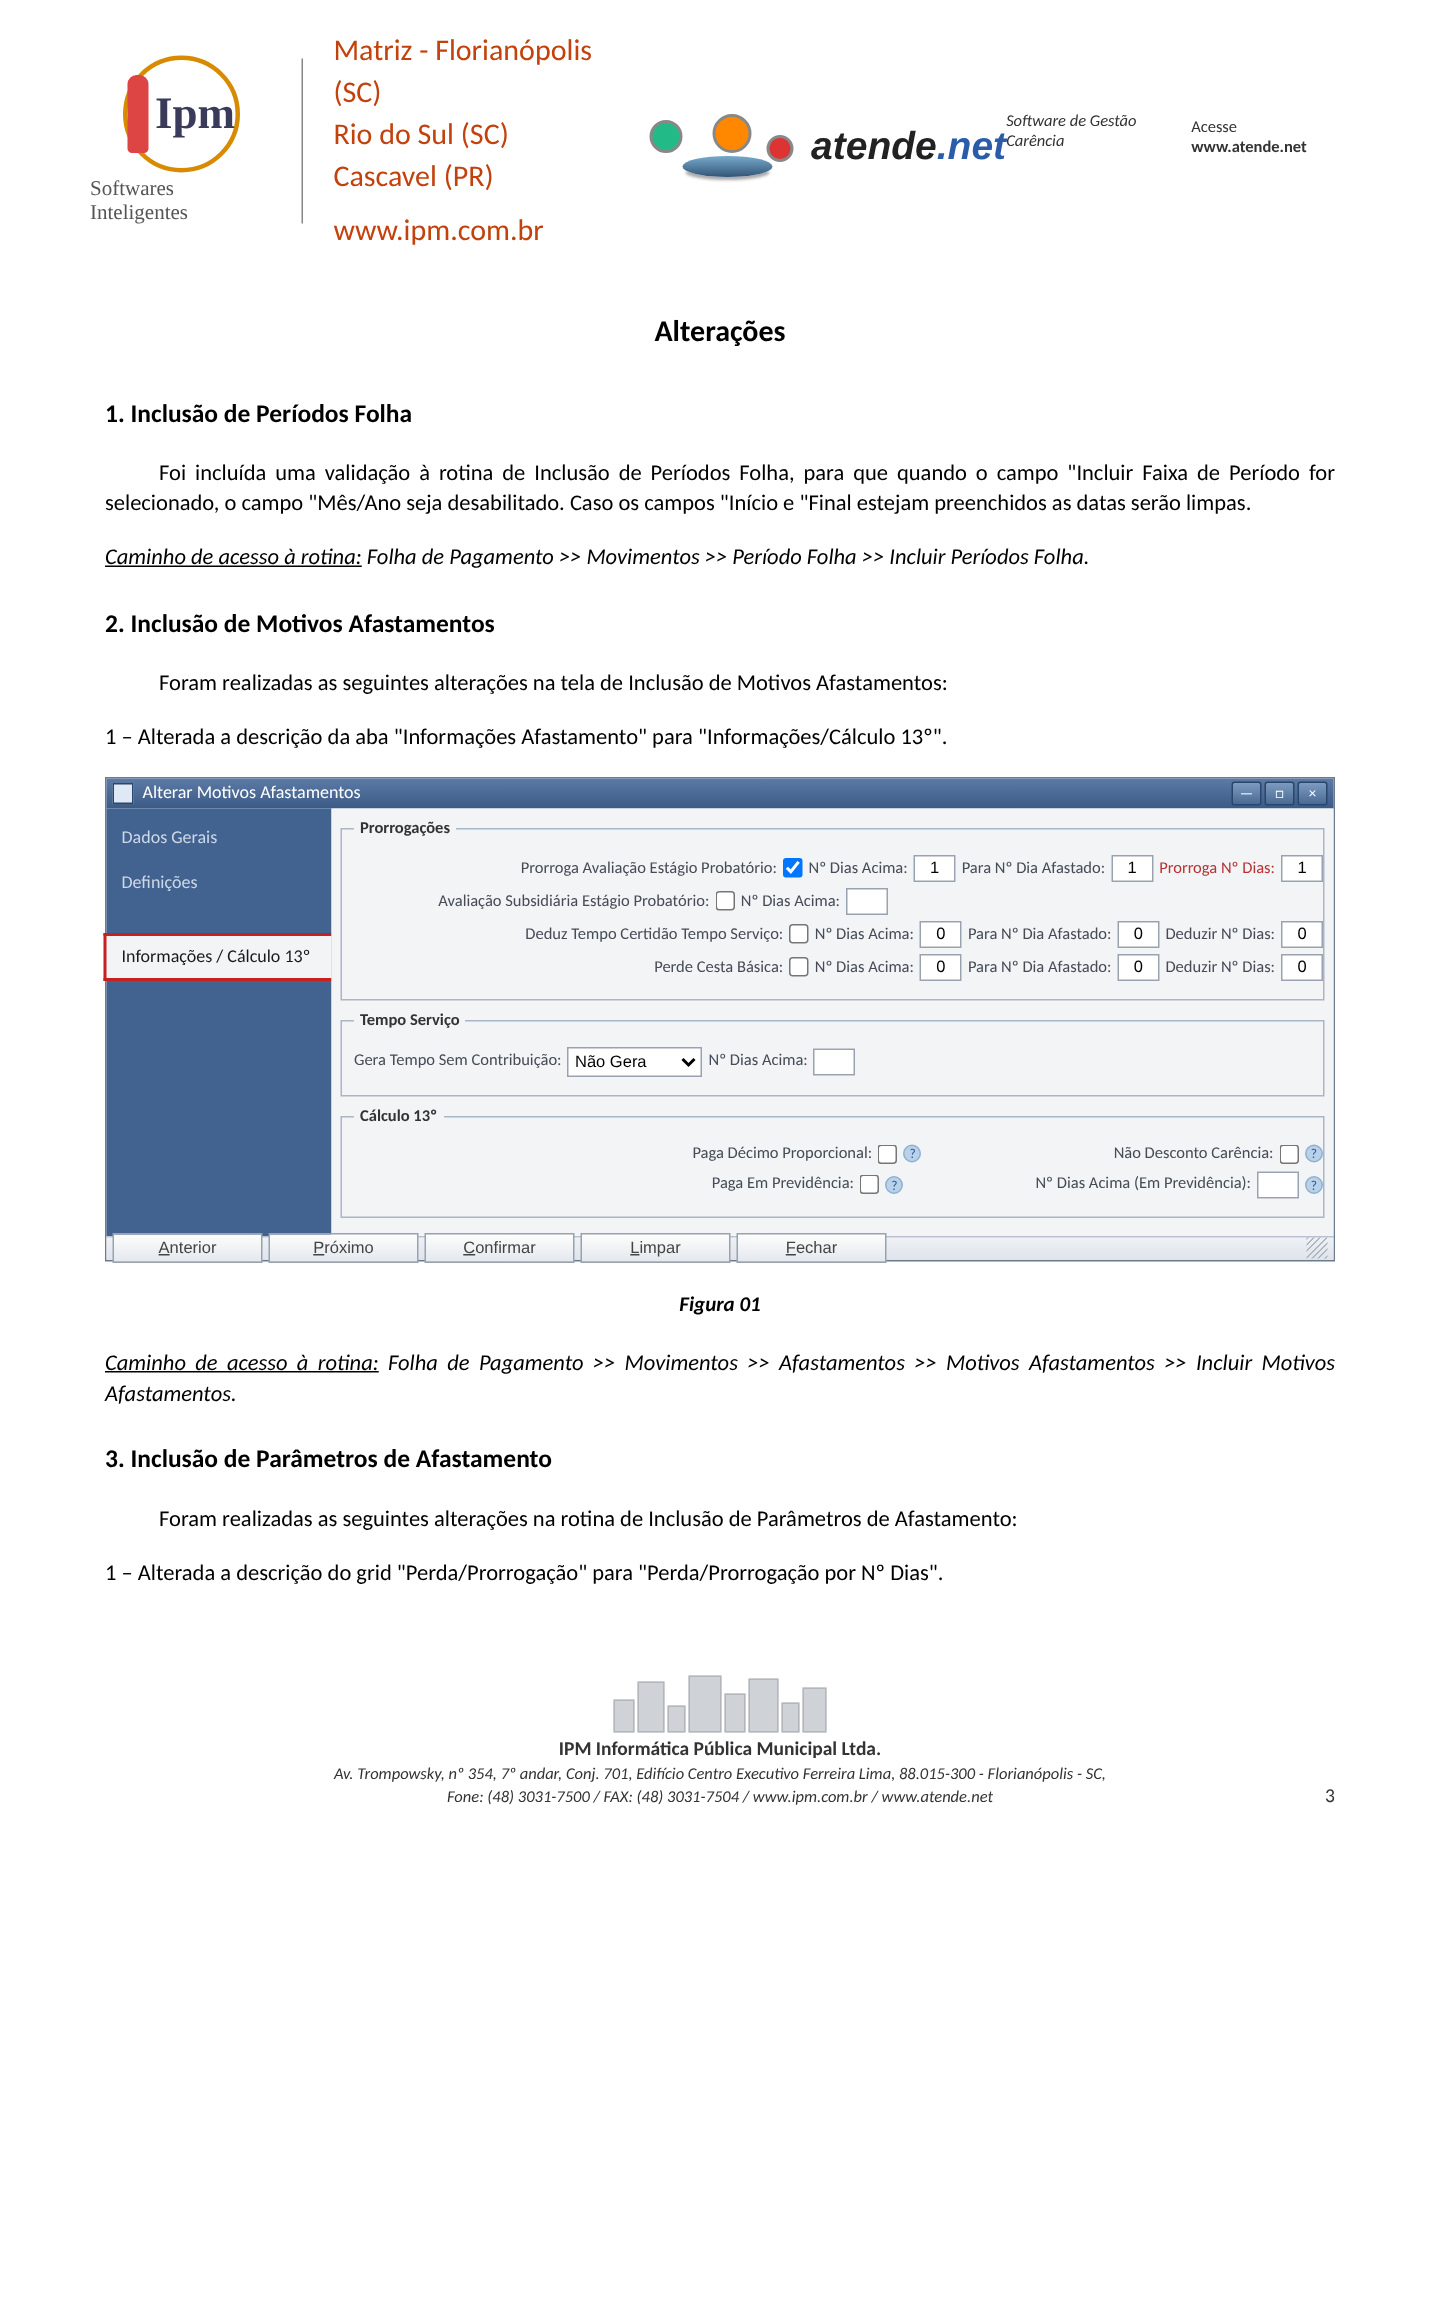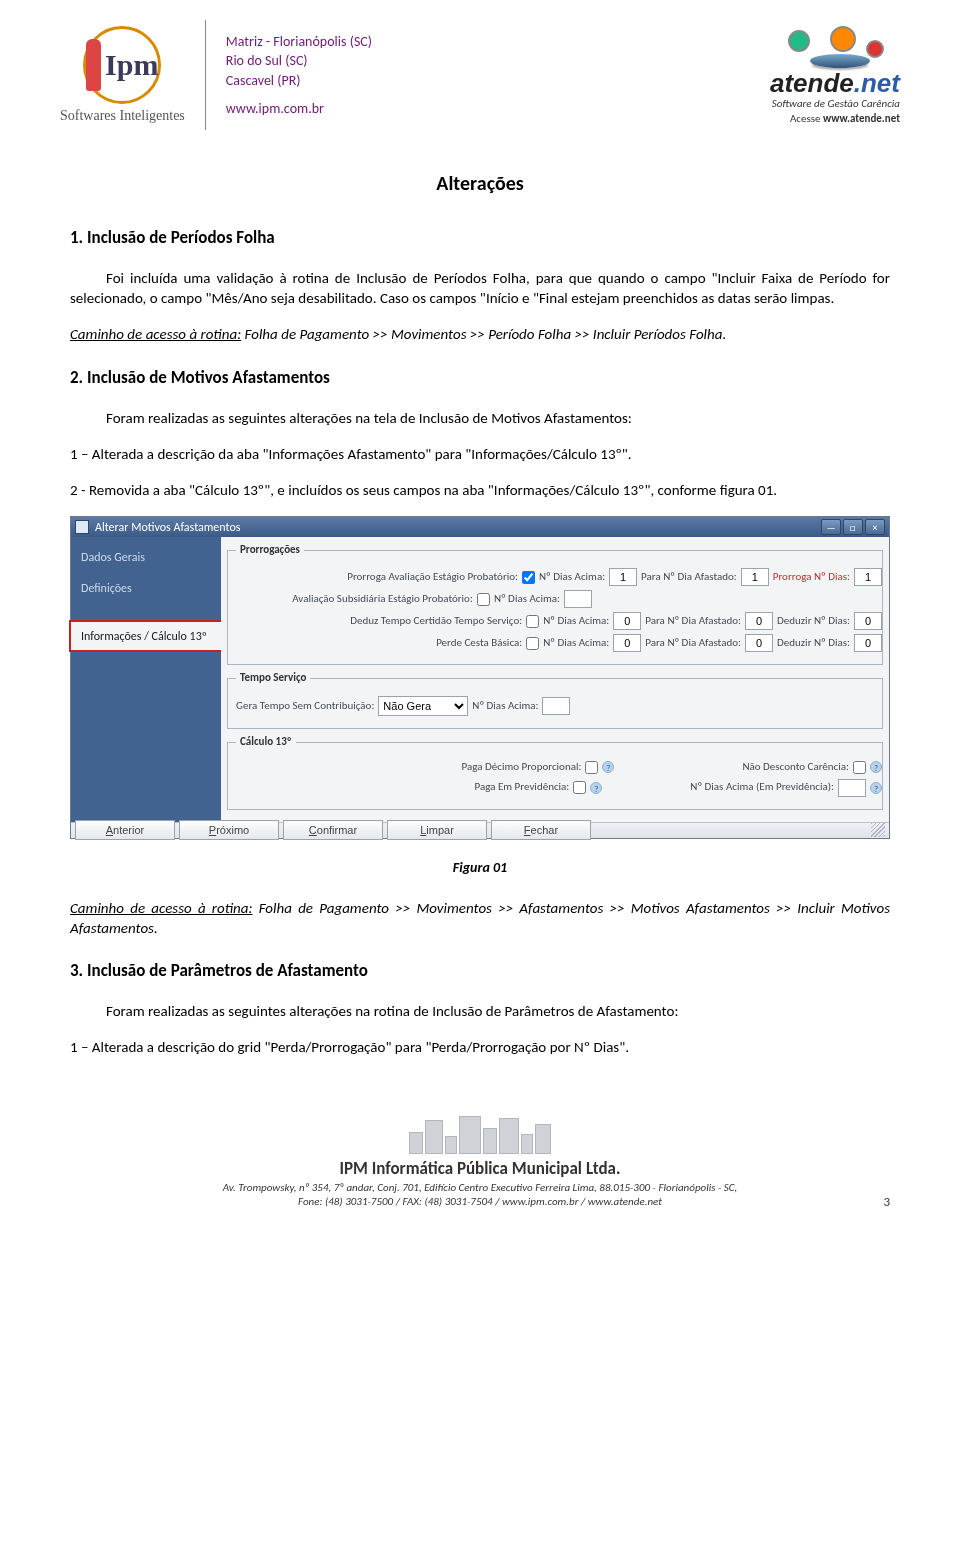--- a/index.html
+++ b/index.html
@@ -6,24 +6,24 @@
   body { width: 960px; margin: 0 auto; background: #fff; font-family: Calibri, Arial, sans-serif; color: #000; }
   
   
   .header { display: flex; align-items: center; padding: 20px 60px 10px 60px; }
   .logo-ipm { display: flex; flex-direction: column; align-items: center; }
   .logo-ipm-circle { width: 78px; height: 78px; border: 3px solid #d88a00; border-radius: 50%; display: flex; align-items: center; justify-content: center; background: #fff; position: relative; }
   .logo-ipm-i { width: 22px; height: 52px; background: #d44; border-radius: 6px 6px 3px 3px; display: inline-block; margin-right: 2px; position: relative; }
   .logo-ipm-text { font-family: Georgia, serif; font-size: 30px; font-weight: bold; color: #3a3a5a; margin-left: 2px; }
   .logo-ipm-sw { font-family: Georgia, serif; font-size: 14px; color: #555; margin-top: 4px; }
   .vdiv { width: 1px; height: 110px; background: #888; margin: 0 20px; }
-  .matriz { font-family: Calibri, Arial, sans-serif; font-size: 14px; color: #701a75; line-height: 1.4; }
+  .matriz { font-family: Calibri, Arial, sans-serif; font-size: 20px; color: #c2410c; line-height: 1.4; }
   .matriz .site { margin-top: 8px; }
   .spacer { flex: 1; }
-  .logo-atende { display: flex; flex-direction: column; align-items: flex-end; }
+  .logo-atende { display: flex; flex-direction: row; align-items: flex-start; }
   .atende-icons { position: relative; width: 120px; height: 36px; }
   .ball { position: absolute; border-radius: 50%; border: 2px solid #888; }
   .b1 { width: 22px; height: 22px; background: #2b8; top: 4px; left: 8px; }
   .b2 { width: 26px; height: 26px; background: #f80; top: 0px; left: 50px; }
   .b3 { width: 18px; height: 18px; background: #d33; top: 14px; left: 86px; }
   .disc { width: 60px; height: 14px; border-radius: 50%; background: linear-gradient(#7ac, #357); position: absolute; bottom: -6px; left: 30px; box-shadow: 0 4px 2px -2px #aaa; }
   .atende-word { font-family: Arial Black, Arial, sans-serif; font-size: 26px; font-weight: 900; color: #222; font-style: italic; margin-top: 6px; }
   .atende-word .dotnet { color: #2a5caa; }
   .atende-sub { font-size: 11px; font-style: italic; color: #333; margin-top: -2px; }
   .atende-acesse { font-size: 11px; color: #333; margin-top: 2px; }
@@ -64,21 +64,21 @@
   .bottombar .btn u { text-decoration: underline; }
   .bottombar .spacer2 { flex:1;}
   .corner { width: 14px; height: 14px; background: repeating-linear-gradient(135deg,#aeb6c0 0 1px,transparent 1px 3px);}
 
   .fig-caption { text-align: center; font-style: italic; font-weight: bold; font-size: 14px; margin-bottom: 20px; }
 
   
   .footer { text-align: center; font-size: 11px; color: #333; padding: 10px 60px 20px 60px; position: relative; font-family: Calibri, Arial, sans-serif;}
   .skyline { height: 40px; display:flex; justify-content:center; align-items:flex-end; gap:2px; margin-bottom:4px;}
   .bld { background:#cfd2d6; border:1px solid #b3b7bc; }
-  .footer .company { font-weight: bold; font-size: 17px; margin-bottom:2px;}
+  .footer .company { font-weight: bold; font-size: 13px; margin-bottom:2px;}
   .footer .addr { font-style: italic; line-height:1.3;}
   .pagenum { position: absolute; right: 70px; bottom: 20px; font-size: 13px; font-style: normal;}
 </style>
 </head>
 <body>
 
 <div class="header">
   <div class="logo-ipm">
     <div style="display:flex;align-items:center;">
       <div class="logo-ipm-circle">
@@ -119,21 +119,20 @@
 
   <h2 class="sec">1. Inclusão de Períodos Folha</h2>
   <p class="para">Foi incluída uma validação à rotina de Inclusão de Períodos Folha, para que quando o campo "Incluir Faixa de Período for selecionado, o campo "Mês/Ano seja desabilitado. Caso os campos "Início e "Final estejam preenchidos as datas serão limpas.</p>
   <p class="caminho">
     <u>Caminho de acesso à rotina:</u><span> Folha de Pagamento &gt;&gt; Movimentos &gt;&gt; Período Folha &gt;&gt; Incluir Períodos Folha.</span>
   </p>
 
   <h2 class="sec">2. Inclusão de Motivos Afastamentos</h2>
   <p class="para">Foram realizadas as seguintes alterações na tela de Inclusão de Motivos Afastamentos:</p>
   <p class="para-noindent">1 – Alterada a descrição da aba "Informações Afastamento" para "Informações/Cálculo 13º".</p>
-  <p class="para-noindent">2 - Removida a aba "Cálculo 13º", e incluídos os seus campos na aba "Informações/Cálculo 13º", conforme figura 01.</p>
 
   <div class="app-window">
     <div class="titlebar">
       <div class="icon"></div>
       <div class="tbtitle">Alterar Motivos Afastamentos</div>
       <div class="wbtn">—</div>
       <div class="wbtn">□</div>
       <div class="wbtn">×</div>
     </div>
     <div class="app-body">

